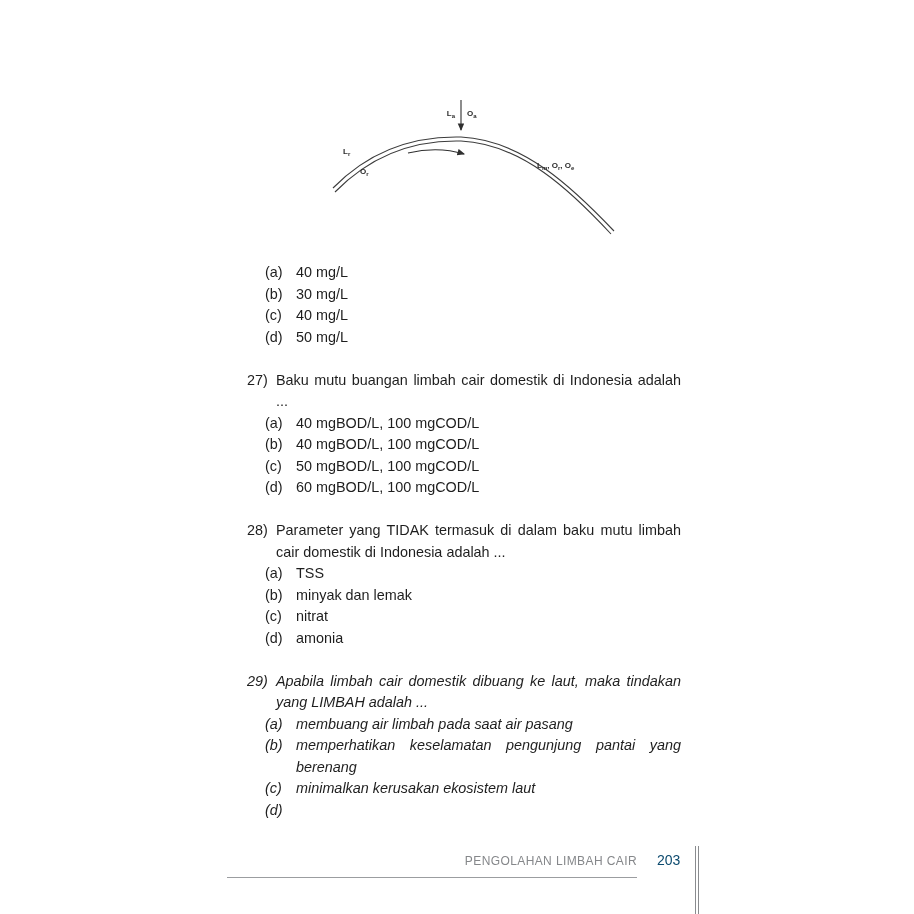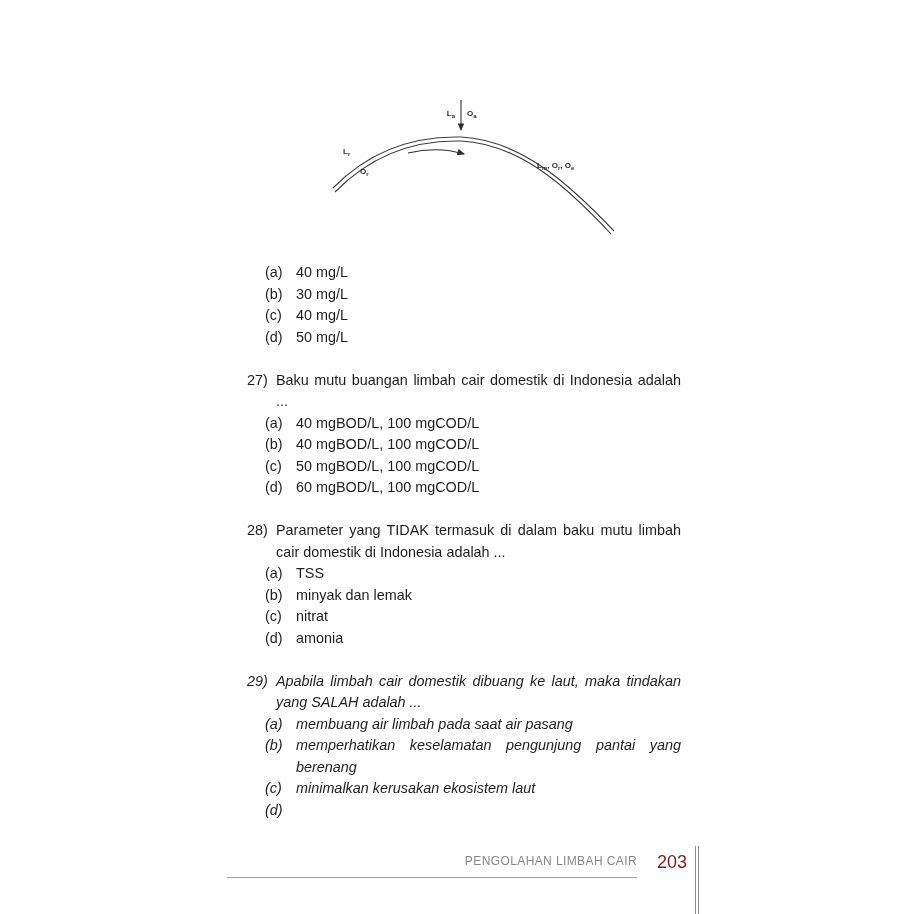--- a/index.html
+++ b/index.html
@@ -64,22 +64,22 @@
     left: 227px;
     top: 877px;
     width: 410px;
     height: 1px;
     background: #9b9da0;
   }
   .page-number {
     position: absolute;
     left: 657px;
     top: 852px;
-    font-size: 18px;
-    color: #7f1d1d;
+    font-size: 14px;
+    color: #0c4a6e;
   }
   .edge-rule {
     position: absolute;
     left: 695px;
     top: 846px;
     width: 4px;
     height: 68px;
     border-left: 1px solid #8a8c8f;
     border-right: 1px solid #8a8c8f;
   }
@@ -175,21 +175,21 @@
       </div>
       <div class="opt-row">
         <span class="opt-label">(d)</span>
         <span class="opt-text">amonia</span>
       </div>
     </div>
 
     <div class="question">
       <div class="q-line">
         <span class="q-num">29)</span>
-        <span class="q-text">Apabila limbah cair domestik dibuang ke laut, maka tindakan yang SALAH adalah ...</span>
+        <span class="q-text">Apabila limbah cair domestik dibuang ke laut, maka tindakan yang LIMBAH adalah ...</span>
       </div>
       <div class="opt-row">
         <span class="opt-label">(a)</span>
         <span class="opt-text">membuang air limbah pada saat air pasang</span>
       </div>
       <div class="opt-row">
         <span class="opt-label">(b)</span>
         <span class="opt-text">memperhatikan keselamatan pengunjung pantai yang berenang</span>
       </div>
       <div class="opt-row">

